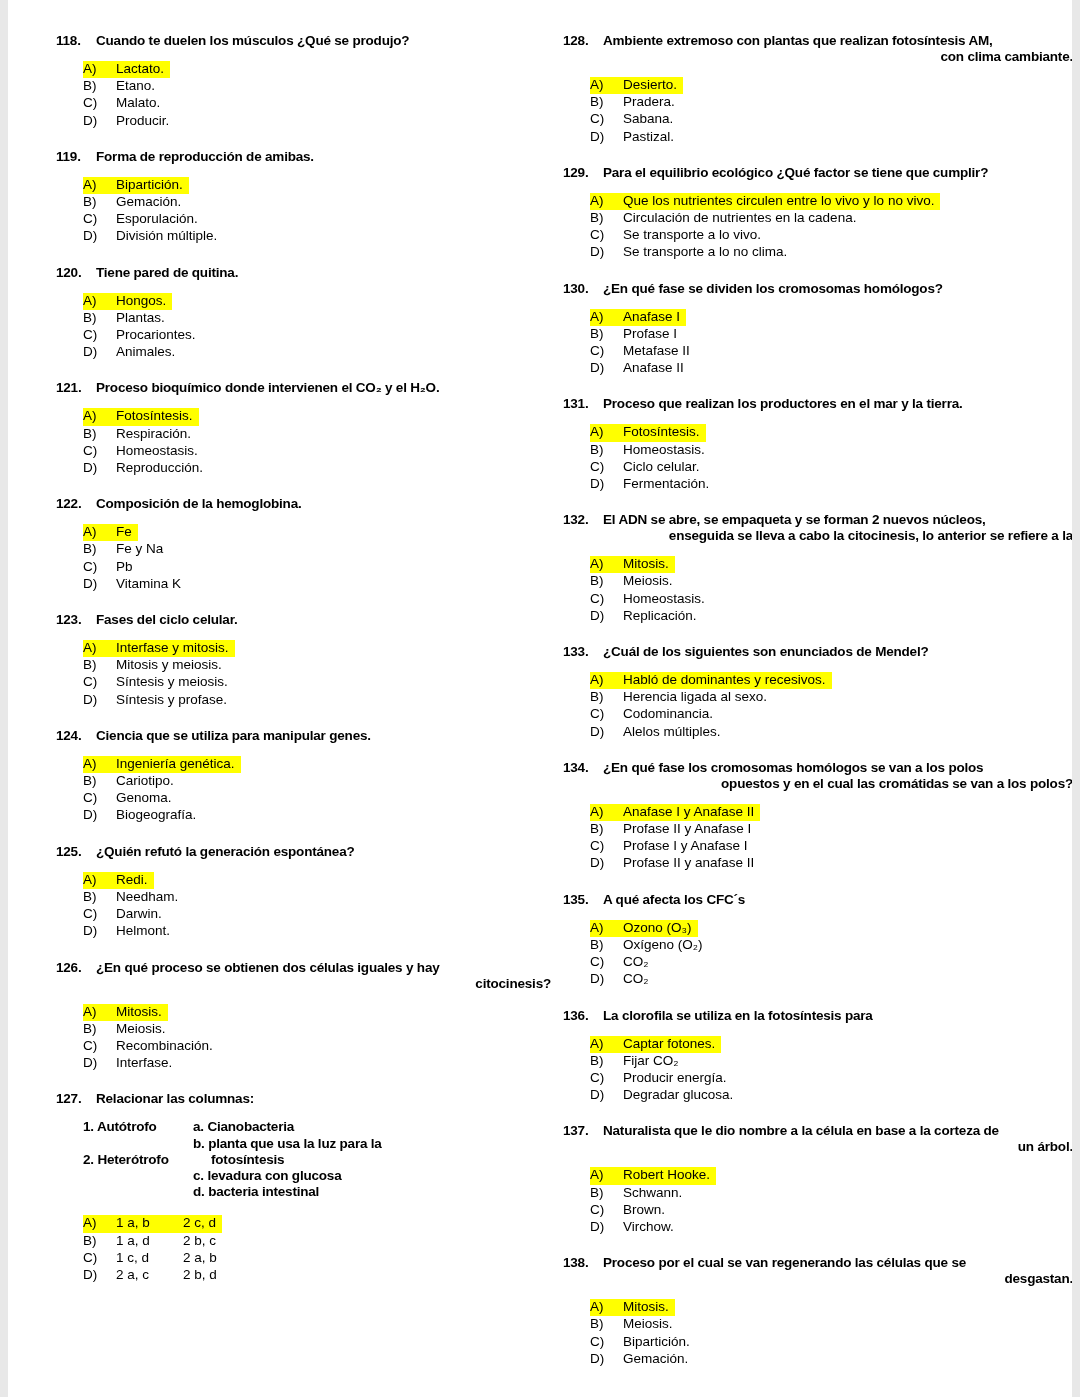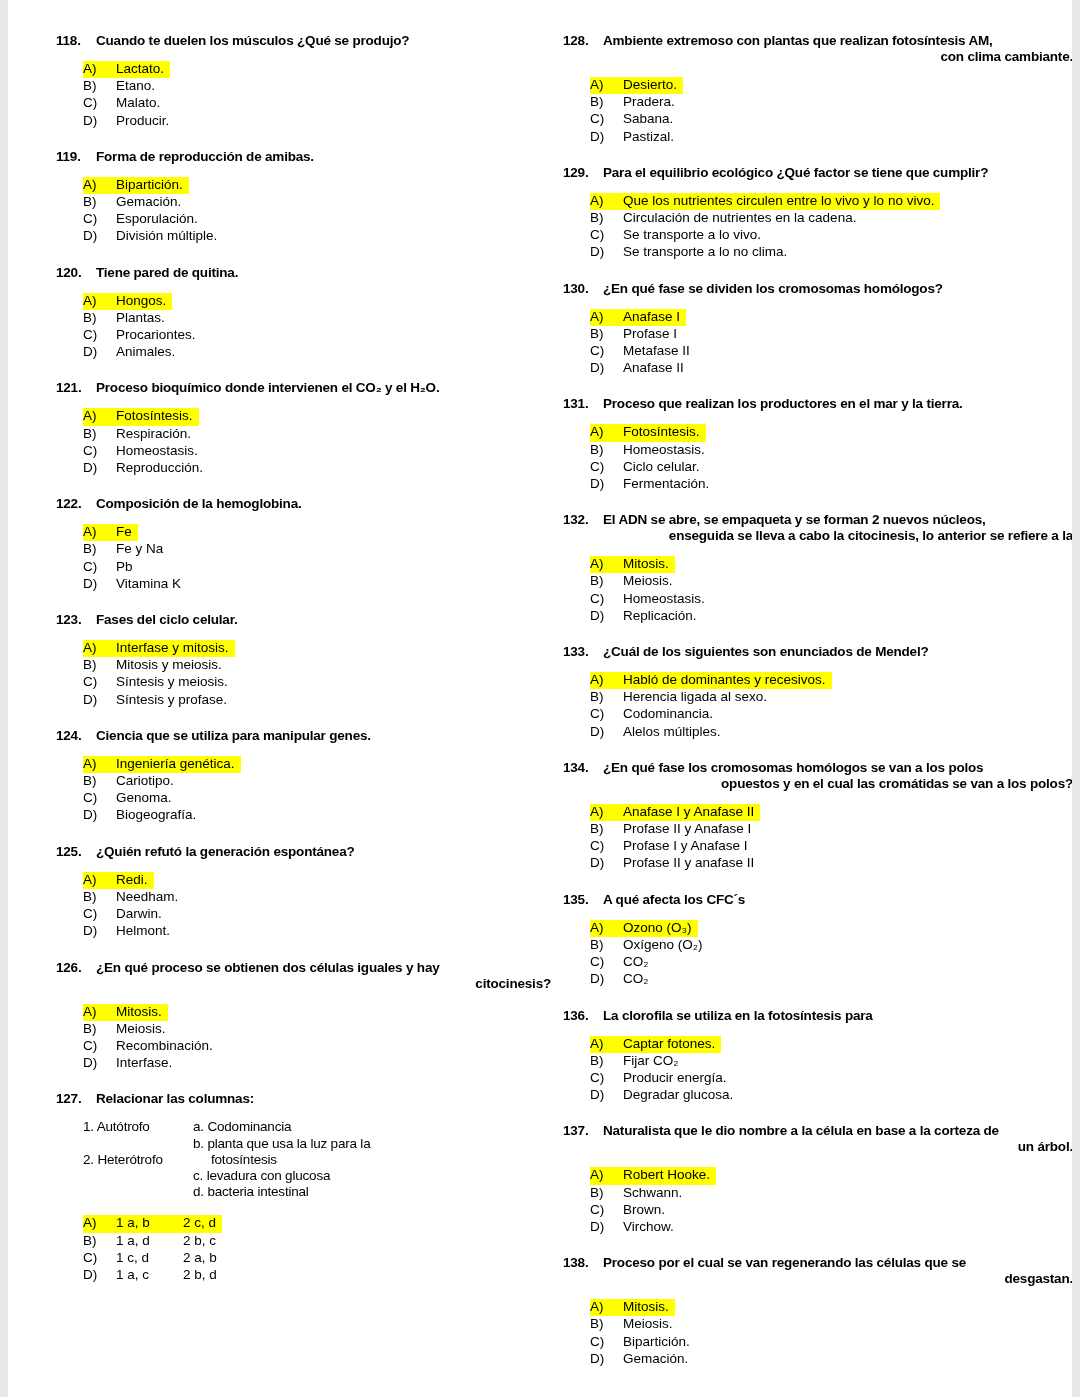--- a/index.html
+++ b/index.html
@@ -34,21 +34,21 @@
     line-height:16.2px;
     white-space:pre;
   }
   .opt-line{display:inline-flex;white-space:pre;padding:0 6px 1px 0;}
   .opt-line.hl{background:#ffff00;}
   .opt-letter{display:inline-block;width:33px;flex:none;}
   .opt-text.seg1{display:inline-block;width:67px;flex:none;}
   .match{
     margin:1px 0 15px 0;
     padding-left:27px;
-    font-weight:400;
+    font-weight:700;
     font-size:13.5px;
     line-height:16.2px;
     letter-spacing:-0.2px;
   }
   .match-row{display:flex;white-space:pre;}
   .match-left{display:inline-block;width:110px;flex:none;}
   .match-right.indent{padding-left:18px;}
 </style>
 </head>
 <body>
@@ -153,31 +153,31 @@
           <div class="opt-row"><span class="opt-line"><span class="opt-letter">B)</span><span class="opt-text">Meiosis.</span></span></div>
           <div class="opt-row"><span class="opt-line"><span class="opt-letter">C)</span><span class="opt-text">Recombinación.</span></span></div>
           <div class="opt-row"><span class="opt-line"><span class="opt-letter">D)</span><span class="opt-text">Interfase.</span></span></div>
         </div>
       </div>
       <div class="question">
         <div class="q-header">
           <div class="q-line"><span class="q-num">127.</span><span class="q-text">Relacionar las columnas:</span></div>
         </div>
         <div class="match">
-          <div class="match-row"><span class="match-left">1. Autótrofo</span><span class="match-right">a. Codominancia</span></div>
+          <div class="match-row"><span class="match-left">1. Autótrofo</span><span class="match-right">a. Cianobacteria</span></div>
           <div class="match-row"><span class="match-left"></span><span class="match-right">b. planta que usa la luz para la</span></div>
           <div class="match-row"><span class="match-left">2. Heterótrofo</span><span class="match-right indent">fotosíntesis</span></div>
           <div class="match-row"><span class="match-left"></span><span class="match-right">c. levadura con glucosa</span></div>
           <div class="match-row"><span class="match-left"></span><span class="match-right">d. bacteria intestinal</span></div>
         </div>
         <div class="opts">
           <div class="opt-row"><span class="opt-line hl"><span class="opt-letter">A)</span><span class="opt-text seg1">1 a, b</span><span class="opt-text2">2 c, d</span></span></div>
           <div class="opt-row"><span class="opt-line"><span class="opt-letter">B)</span><span class="opt-text seg1">1 a, d</span><span class="opt-text2">2 b, c</span></span></div>
           <div class="opt-row"><span class="opt-line"><span class="opt-letter">C)</span><span class="opt-text seg1">1 c, d</span><span class="opt-text2">2 a, b</span></span></div>
-          <div class="opt-row"><span class="opt-line"><span class="opt-letter">D)</span><span class="opt-text seg1">1 a, c</span><span class="opt-text2">2 b, d</span></span></div>
+          <div class="opt-row"><span class="opt-line"><span class="opt-letter">D)</span><span class="opt-text seg1">2 a, c</span><span class="opt-text2">2 b, d</span></span></div>
         </div>
       </div>
     </div>
   <div class="col" id="col-right">
       <div class="question">
         <div class="q-header">
           <div class="q-line"><span class="q-num">128.</span><span class="q-text">Ambiente extremoso con plantas que realizan fotosíntesis AM,</span></div>
           <div class="q-line cont"><span class="q-text">con clima cambiante.</span></div>
         </div>
         <div class="opts">

